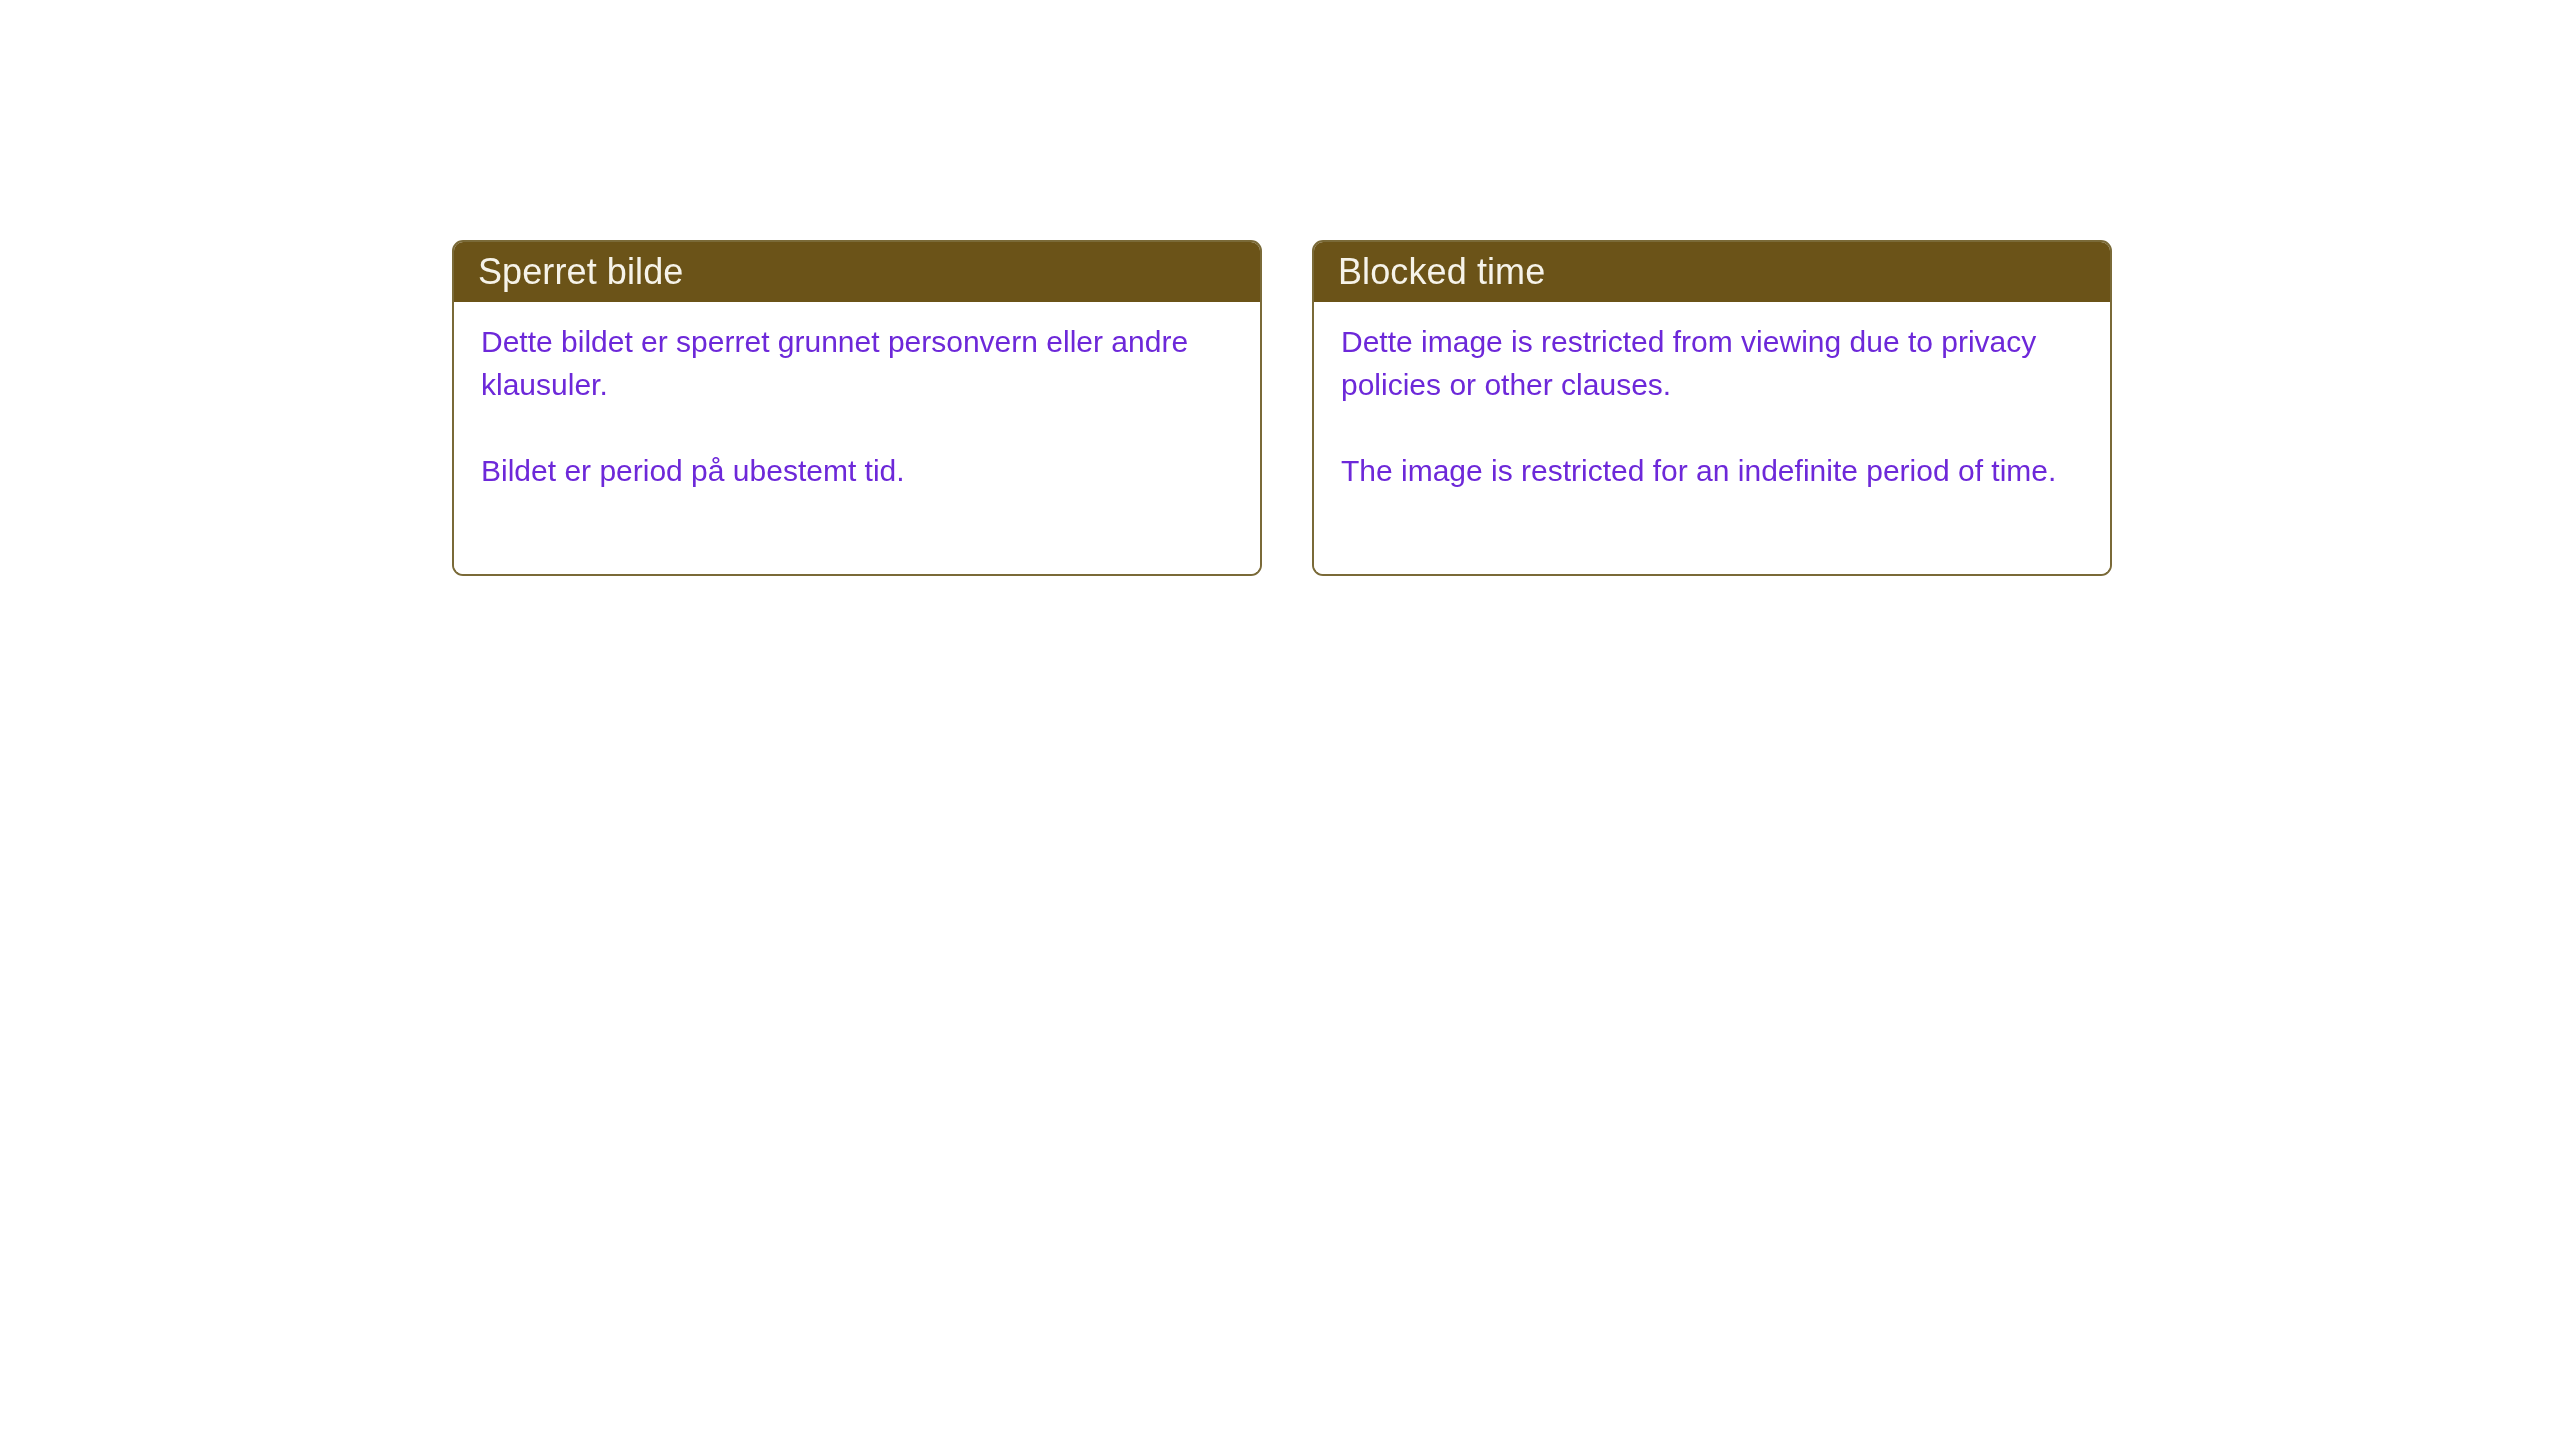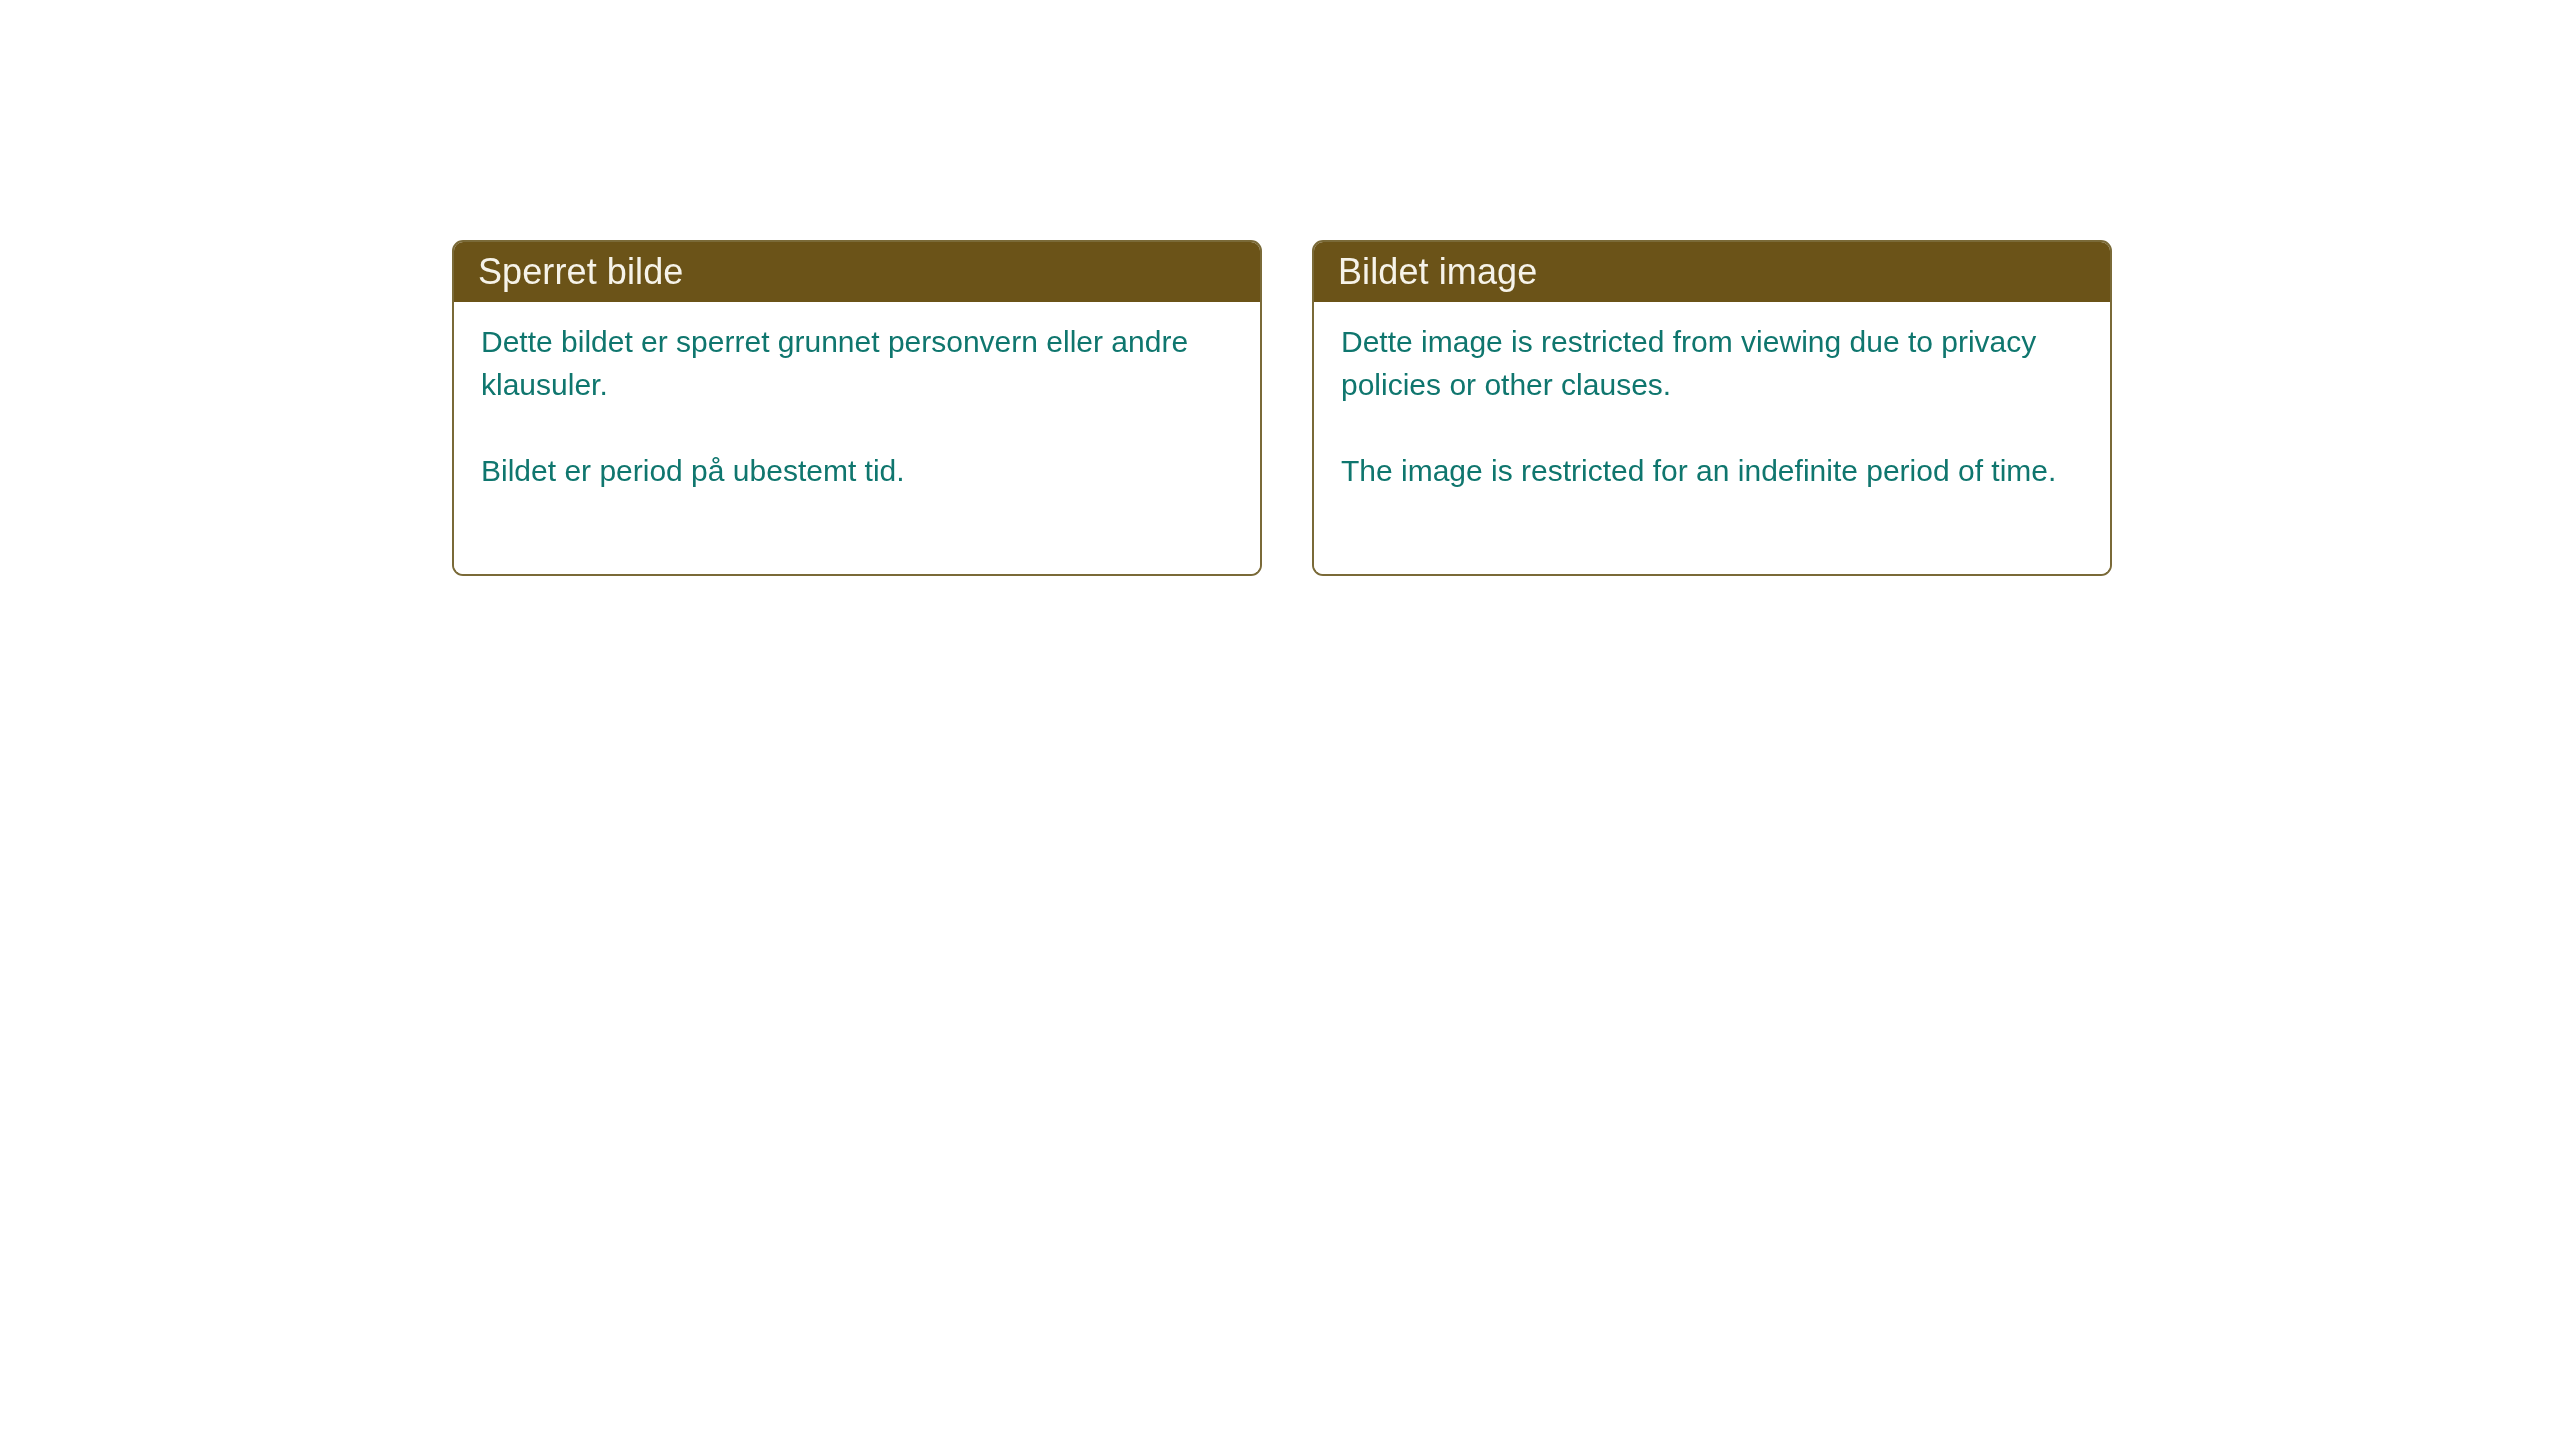--- a/index.html
+++ b/index.html
@@ -66,21 +66,21 @@
   }
 
   .panel-body {
     flex: 1 1 auto;
     padding: 18px 22px 0 27px;
     box-sizing: border-box;
     background: #ffffff;
   }
 
   .panel-paragraph {
-    color: #0f766e;
+    color: #6d28d9;
     font-size: 30px;
     line-height: 43px;
     margin: 0;
     font-weight: 400;
   }
 
   .panel-paragraph + .panel-paragraph {
     margin-top: 43px;
   }
 </style>
@@ -94,21 +94,21 @@
       <h1 class="panel-title">Sperret bilde</h1>
     </div>
     <div class="panel-body">
       <p class="panel-paragraph">Dette bildet er sperret grunnet personvern eller andre klausuler.</p>
       <p class="panel-paragraph">Bildet er period på ubestemt tid.</p>
     </div>
   </section>
 
   <section class="notice-panel panel-en">
     <div class="panel-header">
-      <h1 class="panel-title">Bildet image</h1>
+      <h1 class="panel-title">Blocked time</h1>
     </div>
     <div class="panel-body">
       <p class="panel-paragraph">Dette image is restricted from viewing due to privacy policies or other clauses.</p>
       <p class="panel-paragraph">The image is restricted for an indefinite period of time.</p>
     </div>
   </section>
 
 </div>
 
 </body></html>

